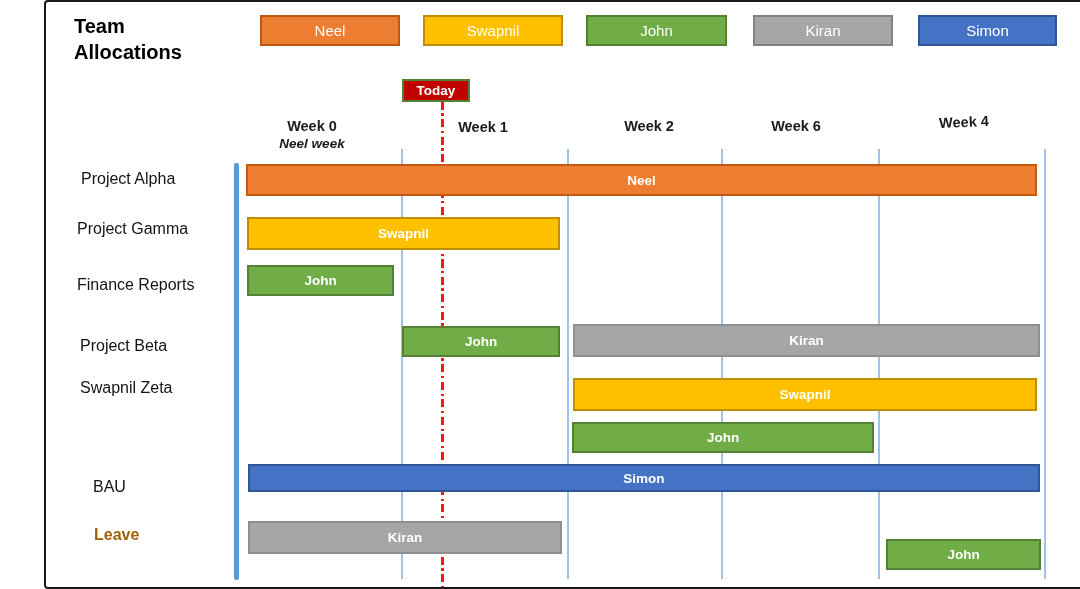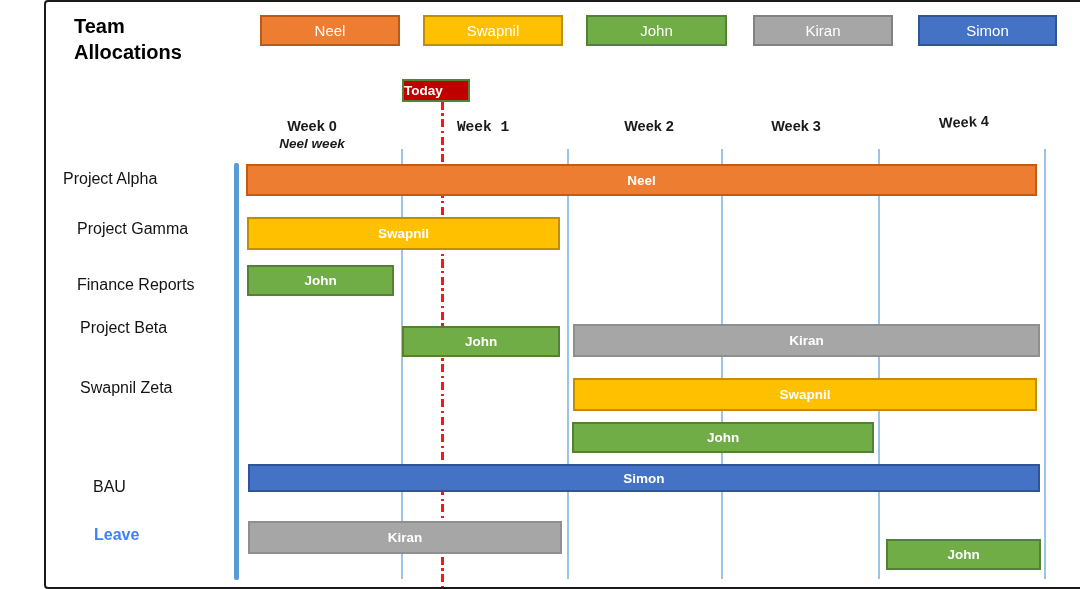--- a/index.html
+++ b/index.html
@@ -8,21 +8,21 @@
           border:2px solid #1a1a1a;border-radius:4px;background:#fff;overflow:hidden;margin-left:44px;}
   .title{position:absolute;left:28px;top:11px;width:150px;font-size:20px;line-height:1.3;
          font-weight:700;color:#000;}
   .legend-chip{position:absolute;display:flex;align-items:center;justify-content:center;
          color:#fff;font-size:15px;font-weight:400;border:2px solid;box-sizing:border-box;}
   .week-label{position:absolute;transform:translateX(-50%);text-align:center;
          font-size:14.5px;font-weight:700;color:#1a1a1a;white-space:nowrap;line-height:1.15;}
   .week-sub{font-size:13.5px;font-weight:600;font-style:italic;margin-top:1px;}
   .gridline{position:absolute;width:2px;}
   .axis-line{position:absolute;width:5px;border-radius:2px;}
-  .today-badge{position:absolute;display:flex;align-items:center;
+  .today-badge{position:absolute;display:flex;align-items:center;justify-content:center;
          color:#fff;font-weight:700;font-size:13.5px;border:2px solid;box-sizing:border-box;}
   .today-line{position:absolute;width:2.5px;}
   .row-label{position:absolute;transform:translateY(-50%);font-size:16px;color:#141414;
          white-space:nowrap;}
   .bar{position:absolute;display:flex;align-items:center;justify-content:center;
          color:#fff;font-size:13.5px;font-weight:600;border:2px solid;box-sizing:border-box;}
 </style>
 </head>
 <body>
 
@@ -51,45 +51,45 @@
       <div class="gridline" style="left: 675px; top: 147px; height: 430px; background: rgb(157, 195, 230);"></div>
       <div class="gridline" style="left: 832px; top: 147px; height: 430px; background: rgb(157, 195, 230);"></div>
       <div class="gridline" style="left: 998px; top: 147px; height: 430px; background: rgb(157, 195, 230);"></div>
       <div class="axis-line" style="left: 188px; top: 161px; height: 417px; background: rgb(91, 155, 213);"></div>
     </div>
   <div id="weeks">
       <div class="week-label" style="left: 266px; top: 116px;">
         <div>Week 0</div>
         <div class="week-sub">Neel week</div>
       </div>
-      <div class="week-label" style="left: 437px; top: 117px; font-family: Liberation Mono, monospace;">
+      <div class="week-label" style="left: 437px; top: 117px;">
         <div>Week 1</div>
       </div>
       <div class="week-label" style="left: 603px; top: 116px; text-align: right;">
         <div>Week 2</div>
       </div>
       <div class="week-label" style="left: 750px; top: 116px;">
-        <div>Week 3</div>
+        <div>Week 6</div>
       </div>
       <div class="week-label" style="left: 918px; top: 112px; transform: translateX(-50%) rotate(-2.5deg);">
         <div>Week 4</div>
       </div>
     </div>
   <div class="today-line" id="todayLine" style="left: 395px; top: 100px; height: 485px; background: repeating-linear-gradient(rgb(255, 20, 20) 0px, rgb(255, 20, 20) 8px, transparent 8px, transparent 11.5px, rgb(255, 20, 20) 11.5px, rgb(255, 20, 20) 14px, transparent 14px, transparent 17.5px);"></div>
   <div class="today-badge" id="todayBadge" style="left: 356px; top: 77px; width: 68px; height: 23px; background: rgb(192, 0, 0); border-color: rgb(83, 129, 53);">
     <span>Today</span>
   </div>
   <div id="rowLabels">
-      <div class="row-label" style="left: 17px; top: 177px; text-align: center;">Project Alpha</div>
+      <div class="row-label" style="left: 35px; top: 177px; text-align: center;">Project Alpha</div>
       <div class="row-label" style="left: 31px; top: 227px;">Project Gamma</div>
       <div class="row-label" style="left: 31px; top: 283px;">Finance Reports</div>
-      <div class="row-label" style="left: 34px; top: 326px;">Project Beta</div>
+      <div class="row-label" style="left: 34px; top: 344px;">Project Beta</div>
       <div class="row-label" style="left: 34px; top: 386px;">Swapnil Zeta</div>
       <div class="row-label" style="left: 47px; top: 485px;">BAU</div>
-      <div class="row-label" style="left: 48px; top: 533px; color: #3b82f6; font-weight: 700;">Leave</div>
+      <div class="row-label" style="left: 48px; top: 533px; color: #a16207; font-weight: 700;">Leave</div>
     </div>
   <div id="bars">
       <div class="bar" style="left: 200px; top: 162px; width: 791px; height: 32px; background: rgb(237, 125, 49); border-color: rgb(197, 90, 17);">
         <span>Neel</span>
       </div>
       <div class="bar" style="left: 201px; top: 215px; width: 313px; height: 33px; background: rgb(255, 192, 0); border-color: rgb(191, 143, 0);">
         <span>Swapnil</span>
       </div>
       <div class="bar" style="left: 201px; top: 263px; width: 147px; height: 31px; background: rgb(112, 173, 71); border-color: rgb(83, 129, 53);">
         <span>John</span>

